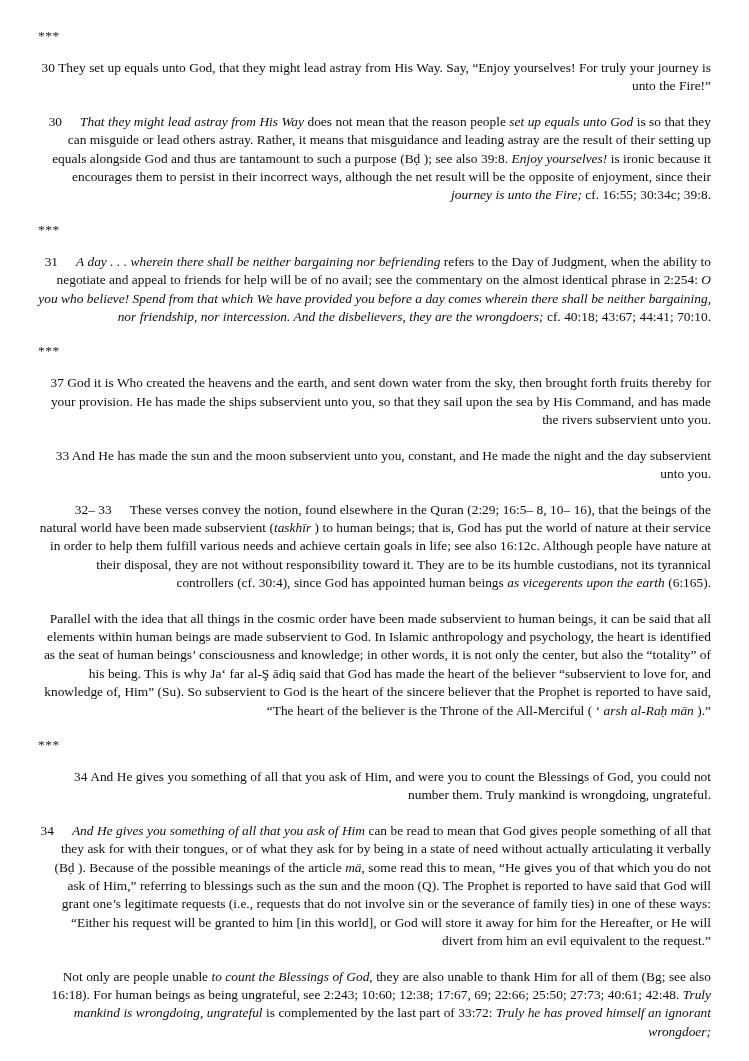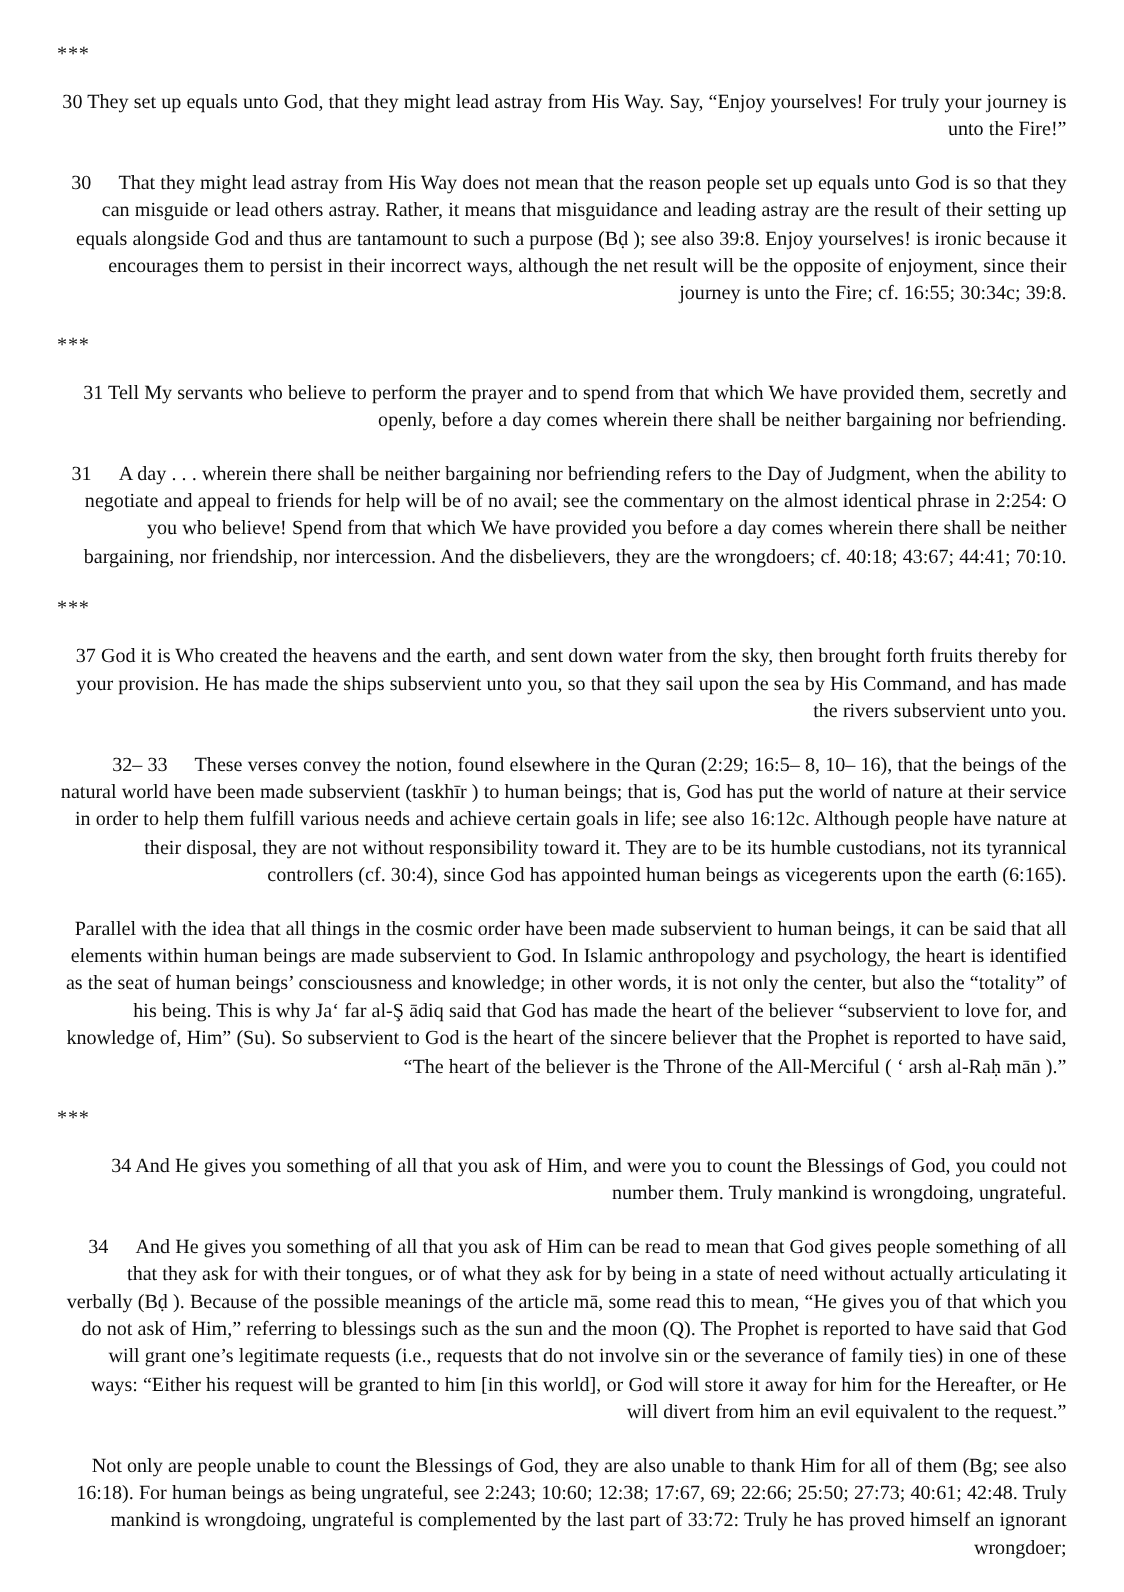--- a/index.html
+++ b/index.html
@@ -41,35 +41,36 @@
     line-height: 18.4px;
     text-align: right;
     color: #0d0d0d;
     word-spacing: 0.1px;
   }
   .gap {
     display: inline-block;
     width: 18px;
   }
   i, .it {
+    font-style: italic;
   }
 </style>
 </head>
 <body>
 
 <div class="page">
   <div class="content" id="content">
       <div class="sep sep-top">***</div>
       <p class="verse">30 They set up equals unto God, that they might lead astray from His Way. Say, “Enjoy yourselves! For truly your journey is unto the Fire!”</p>
       <p class="comm"><span>30</span><span class="gap"></span><span class="it">That they might lead astray from His Way</span><span> does not mean that the reason people </span><span class="it">set up equals unto God</span><span> is so that they can misguide or lead others astray. Rather, it means that misguidance and leading astray are the result of their setting up equals alongside God and thus are tantamount to such a purpose (Bḍ ); see also 39:8. </span><span class="it">Enjoy yourselves!</span><span> is ironic because it encourages them to persist in their incorrect ways, although the net result will be the opposite of enjoyment, since their </span><span class="it">journey is unto the Fire;</span><span> cf. 16:55; 30:34c; 39:8.</span></p>
       <div class="sep">***</div>
-      <p class="verse">31 Tell My servants who believe to perform the prayer and to spend from that which We have provided them, secretly and openly, before a day comes wherein there shall be neither bargaining nor befriending.</p>
       <p class="comm"><span>31</span><span class="gap"></span><span class="it">A day . . . wherein there shall be neither bargaining nor befriending</span><span> refers to the Day of Judgment, when the ability to negotiate and appeal to friends for help will be of no avail; see the commentary on the almost identical phrase in 2:254: </span><span class="it">O you who believe! Spend from that which We have provided you before a day comes wherein there shall be neither bargaining, nor friendship, nor intercession. And the disbelievers, they are the wrongdoers;</span><span> cf. 40:18; 43:67; 44:41; 70:10.</span></p>
       <div class="sep">***</div>
       <p class="verse">37 God it is Who created the heavens and the earth, and sent down water from the sky, then brought forth fruits thereby for your provision. He has made the ships subservient unto you, so that they sail upon the sea by His Command, and has made the rivers subservient unto you.</p>
+      <p class="verse">33 And He has made the sun and the moon subservient unto you, constant, and He made the night and the day subservient unto you.</p>
       <p class="comm"><span>32– 33</span><span class="gap"></span><span>These verses convey the notion, found elsewhere in the Quran (2:29; 16:5– 8, 10– 16), that the beings of the natural world have been made subservient (</span><span class="it">taskhīr</span><span> ) to human beings; that is, God has put the world of nature at their service in order to help them fulfill various needs and achieve certain goals in life; see also 16:12c. Although people have nature at their disposal, they are not without responsibility toward it. They are to be its humble custodians, not its tyrannical controllers (cf. 30:4), since God has appointed human beings </span><span class="it">as vicegerents upon the earth</span><span> (6:165).</span></p>
       <p class="cont"><span>Parallel with the idea that all things in the cosmic order have been made subservient to human beings, it can be said that all elements within human beings are made subservient to God. In Islamic anthropology and psychology, the heart is identified as the seat of human beings’ consciousness and knowledge; in other words, it is not only the center, but also the “totality” of his being. This is why Jaʻ far al-Ş ādiq said that God has made the heart of the believer “subservient to love for, and knowledge of, Him” (Su). So subservient to God is the heart of the sincere believer that the Prophet is reported to have said, “The heart of the believer is the Throne of the All-Merciful ( ʻ </span><span class="it">arsh al-Raḥ mān</span><span> ).”</span></p>
       <div class="sep">***</div>
       <p class="verse">34 And He gives you something of all that you ask of Him, and were you to count the Blessings of God, you could not number them. Truly mankind is wrongdoing, ungrateful.</p>
       <p class="comm"><span>34</span><span class="gap"></span><span class="it">And He gives you something of all that you ask of Him</span><span> can be read to mean that God gives people something of all that they ask for with their tongues, or of what they ask for by being in a state of need without actually articulating it verbally (Bḍ ). Because of the possible meanings of the article </span><span class="it">mā,</span><span> some read this to mean, “He gives you of that which you do not ask of Him,” referring to blessings such as the sun and the moon (Q). The Prophet is reported to have said that God will grant one’s legitimate requests (i.e., requests that do not involve sin or the severance of family ties) in one of these ways: “Either his request will be granted to him [in this world], or God will store it away for him for the Hereafter, or He will divert from him an evil equivalent to the request.”</span></p>
       <p class="cont"><span>Not only are people unable </span><span class="it">to count the Blessings of God,</span><span> they are also unable to thank Him for all of them (Bg; see also 16:18). For human beings as being ungrateful, see 2:243; 10:60; 12:38; 17:67, 69; 22:66; 25:50; 27:73; 40:61; 42:48. </span><span class="it">Truly mankind is wrongdoing, ungrateful</span><span> is complemented by the last part of 33:72: </span><span class="it">Truly he has proved himself an ignorant wrongdoer;</span></p>
     </div>
 </div>
 
 </body></html>

